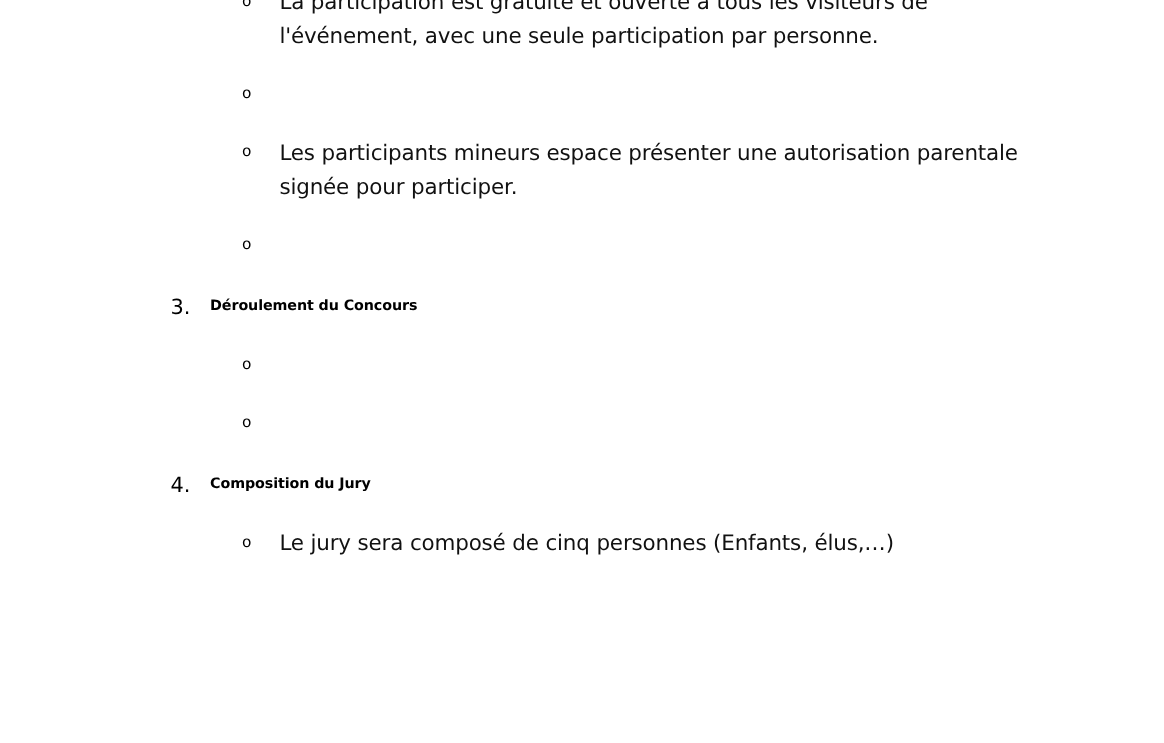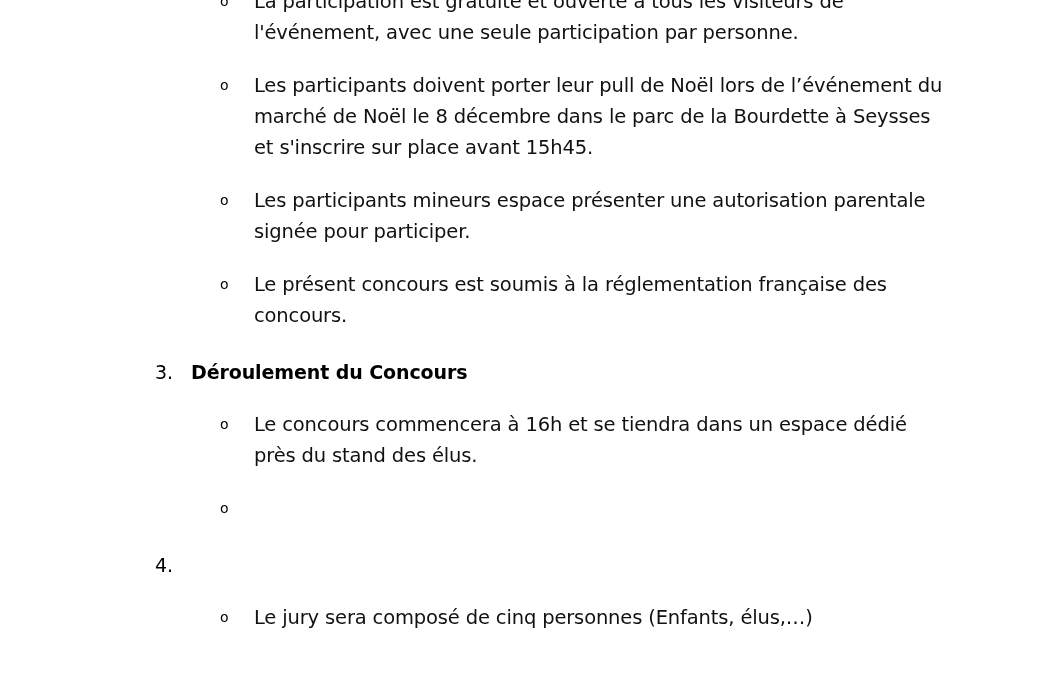--- a/index.html
+++ b/index.html
@@ -37,21 +37,21 @@
   }
   .num-marker {
     width: 36px;
     flex: 0 0 36px;
     font-size: 19px;
     line-height: 30px;
     font-weight: 400;
     color: #000;
   }
   .num-text {
-    font-size: 19px;
+    font-size: 13px;
     line-height: 30px;
     font-weight: bold;
     letter-spacing: -0.1px;
   }
   
   .sub-item {
     display: flex;
     align-items: flex-start;
     margin: 22px 0 0 0;
     padding-left: 220px;
@@ -80,49 +80,47 @@
 <div class="page">
   <div class="doc-body">
 
     <div class="sub-item first">
       <span class="sub-marker">o</span>
       <span class="sub-text">La participation est gratuite et ouverte à tous les visiteurs de l'événement, avec une seule participation par personne.</span>
     </div>
 
     <div class="sub-item">
       <span class="sub-marker">o</span>
-      <span class="sub-text">Les participants doivent porter leur pull de Noël lors de l’événement du marché de Noël le 8 décembre dans le parc de la Bourdette à Seysses et s'inscrire sur place avant 15h45.</span>
     </div>
 
     <div class="sub-item">
       <span class="sub-marker">o</span>
       <span class="sub-text">Les participants mineurs espace présenter une autorisation parentale signée pour participer.</span>
     </div>
 
     <div class="sub-item">
       <span class="sub-marker">o</span>
-      <span class="sub-text">Le présent concours est soumis à la réglementation française des concours.</span>
     </div>
 
     <div class="num-item">
       <span class="num-marker">3.</span>
       <span class="num-text">Déroulement du Concours</span>
     </div>
 
     <div class="sub-item">
       <span class="sub-marker">o</span>
-      <span class="sub-text">Le concours commencera à 16h et se tiendra dans un espace dédié près du stand des élus.</span>
     </div>
 
     <div class="sub-item">
       <span class="sub-marker">o</span>
     </div>
 
     <div class="num-item">
       <span class="num-marker">4.</span>
+      <span class="num-text">Composition du Jury</span>
     </div>
 
     <div class="sub-item">
       <span class="sub-marker">o</span>
       <span class="sub-text">Le jury sera composé de cinq personnes (Enfants, élus,…)</span>
     </div>
 
   </div>
 </div>
 

